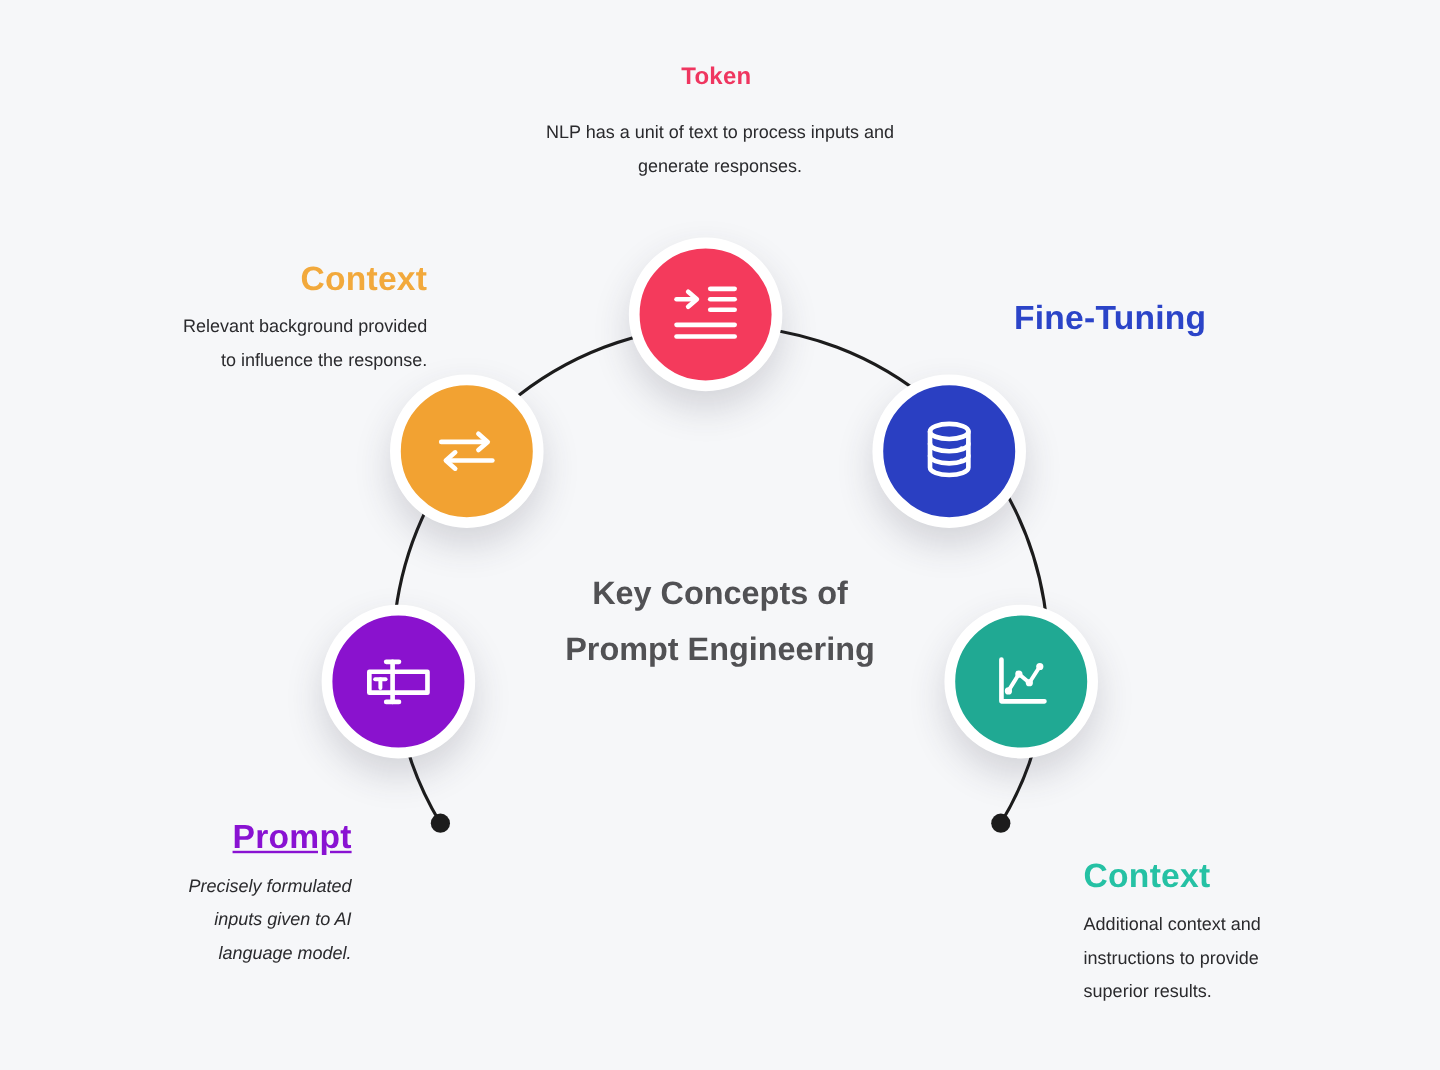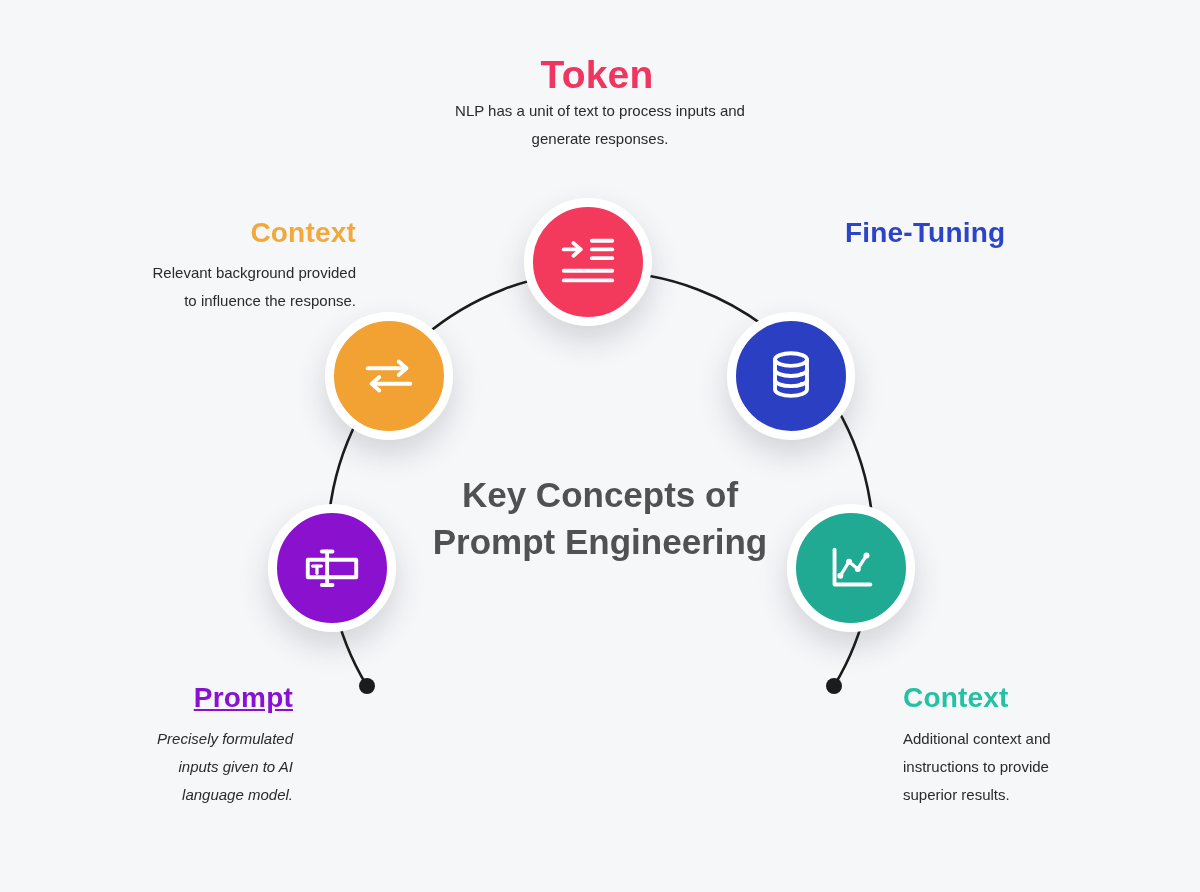--- a/index.html
+++ b/index.html
@@ -31,27 +31,27 @@
   .concept-desc {
     position: absolute;
     z-index: 3;
     font-size: 15px;
     line-height: 28px;
     color: #2a2a2d;
     white-space: pre-line;
   }
   .align-c { text-align: center; }
   .align-r { text-align: right; }
-  .align-l { text-align: left; }
+  .align-l { text-align: left; margin-top: 32px; }
   #main-title {
     position: absolute;
     left: 390px; top: 471px; width: 420px;
     z-index: 3;
     text-align: center;
-    font-size: 35px;
+    font-size: 27px;
     line-height: 47px;
     font-weight: 700;
     color: #515154;
     white-space: pre-line;
   }
   .circle {
     position: absolute;
     width: 128px;
     height: 128px;
     border-radius: 50%;
@@ -63,21 +63,21 @@
     z-index: 2;
   }
   .circle svg { display: block; }
   
   #circle-token    { left: 524px; top: 198px; }
   #circle-context  { left: 325px; top: 312px; }
   #circle-finetune { left: 727px; top: 312px; }
   #circle-prompt   { left: 268px; top: 504px; }
   #circle-priming  { left: 787px; top: 504px; }
   
-  #token-label    { left: 397px; top: 53px;  width: 400px; font-size: 39px; }
+  #token-label    { left: 397px; top: 53px;  width: 400px; font-size: 20px; }
   #token-desc     { left: 360px; top: 97px;  width: 480px; }
   #context-label  { left: 106px; top: 217px; width: 250px; text-align: right; }
   #context-desc   { left: 26px;  top: 259px; width: 330px; }
   #finetune-label { left: 845px; top: 217px; width: 300px; }
   #finetune-desc  { left: 845px; top: 259px; width: 330px; }
   #prompt-label   { left: 93px;  top: 682px; width: 200px; text-decoration: underline; }
   #prompt-desc    { left: 58px;  top: 725px; width: 235px; font-style: italic; }
   #priming-label  { left: 903px; top: 682px; width: 250px; }
   #priming-desc   { left: 903px; top: 725px; width: 260px; }
 </style>

